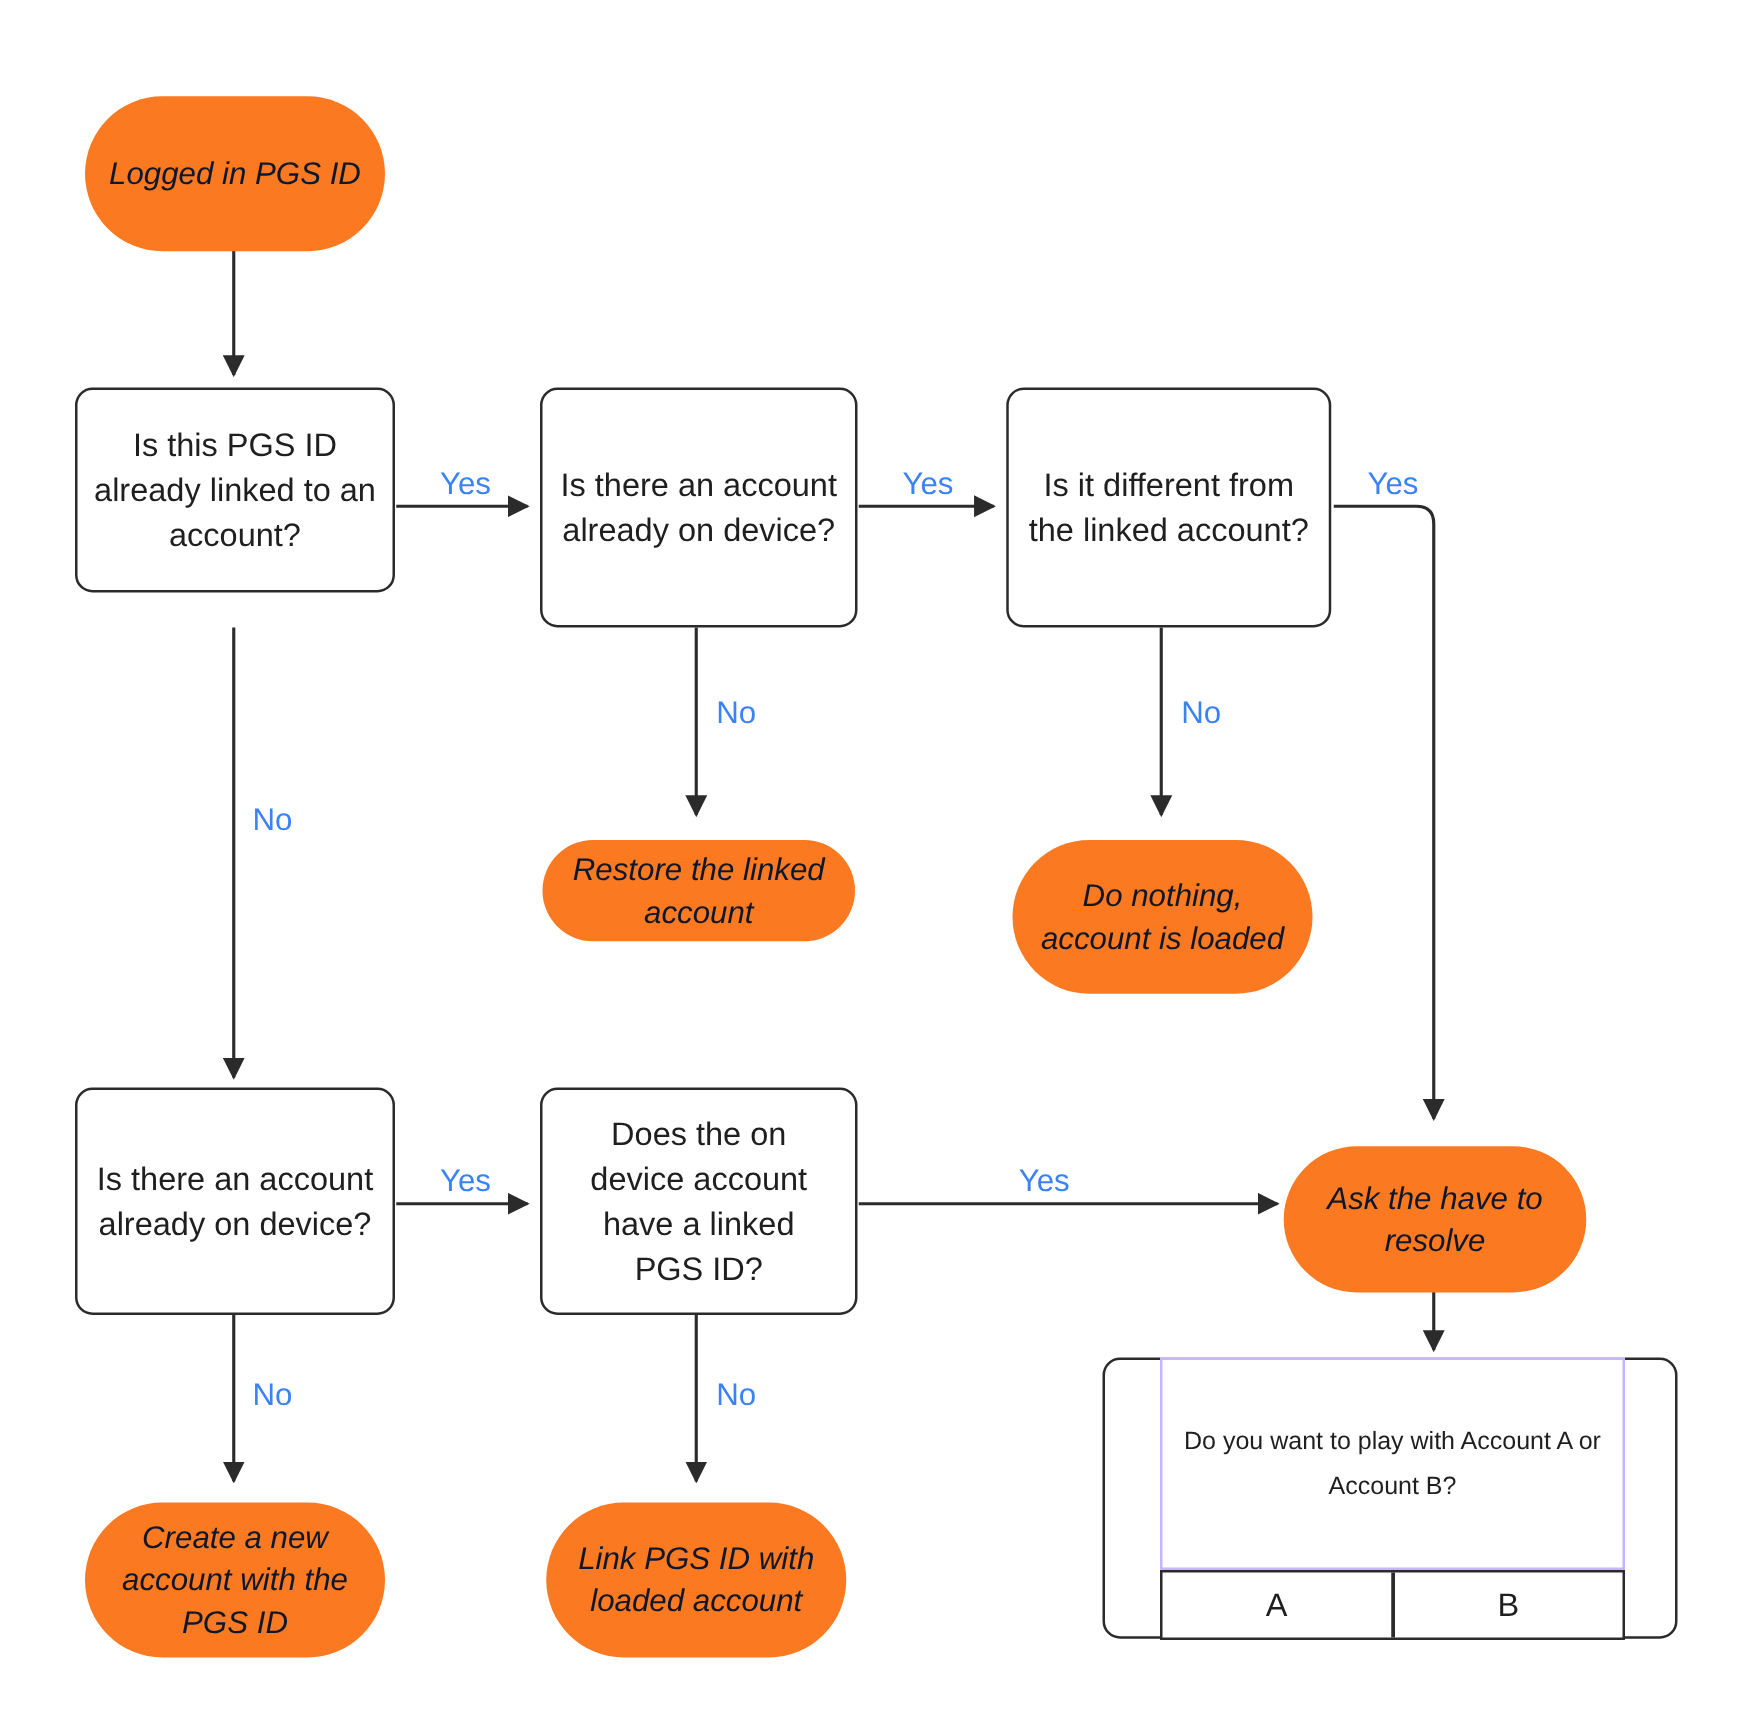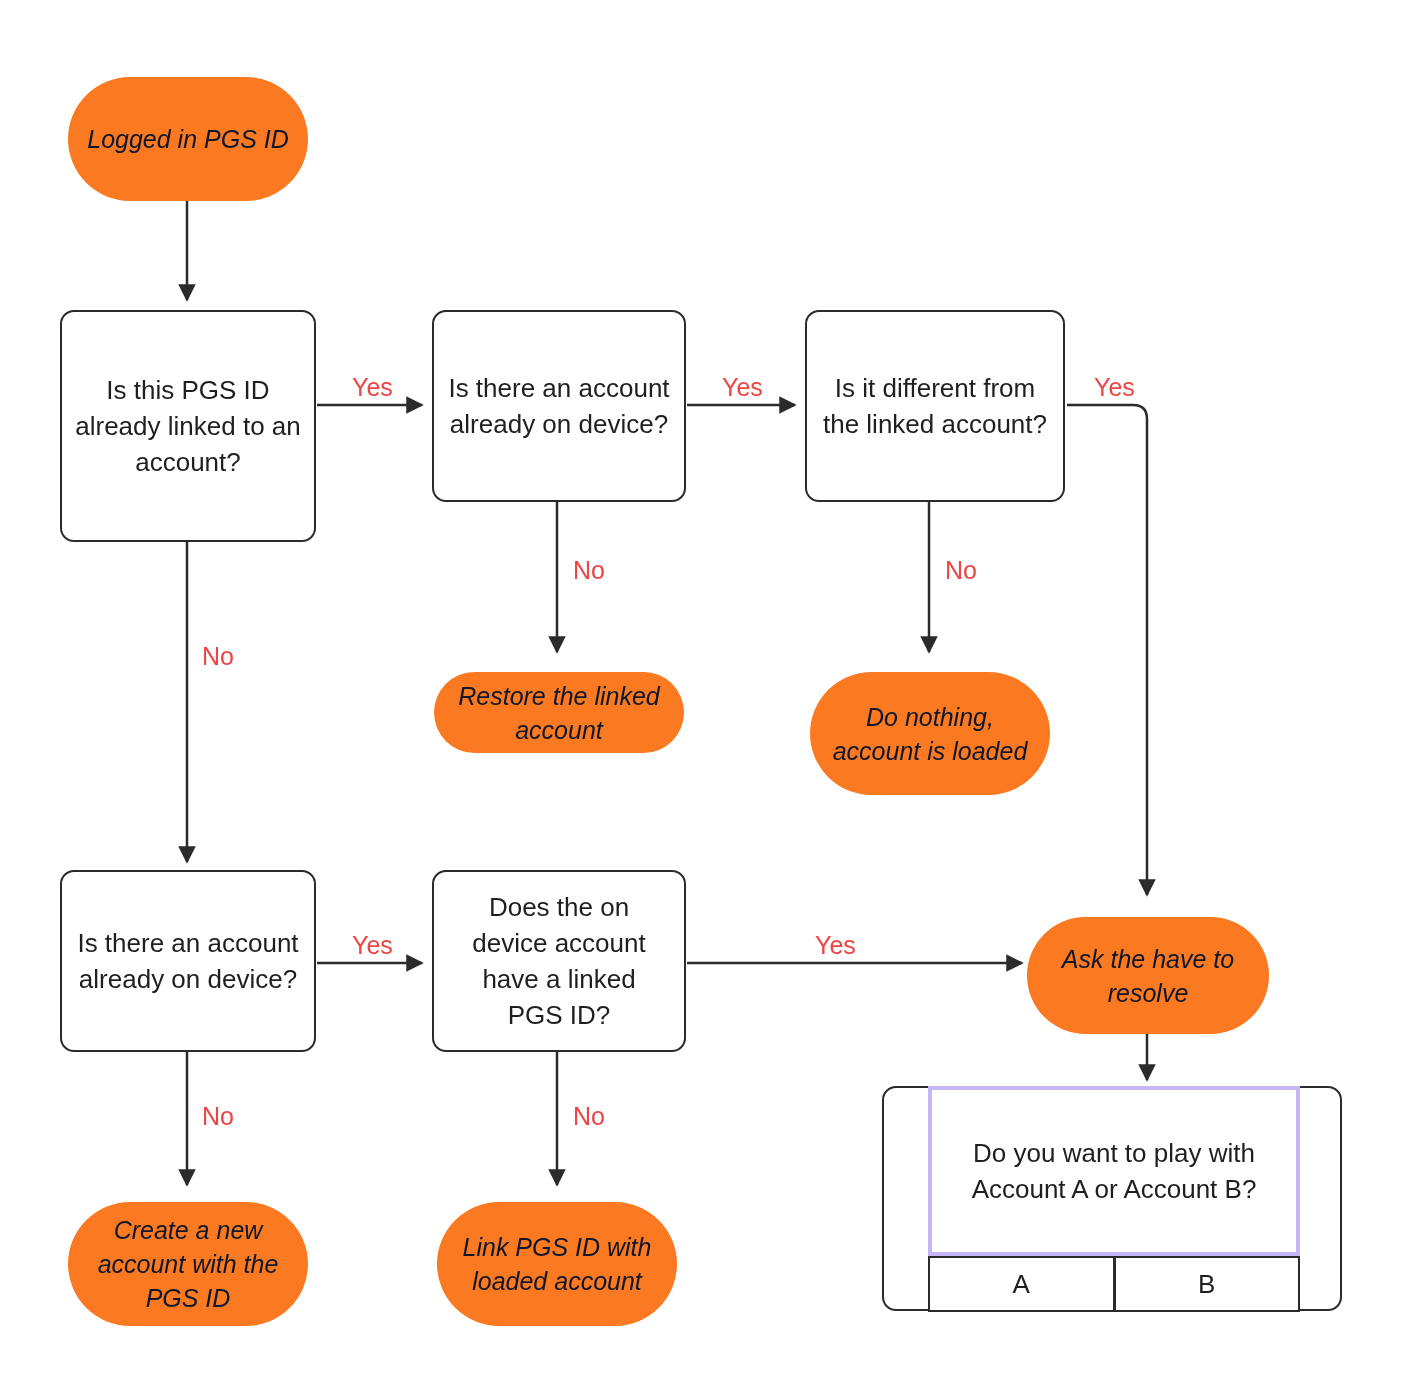--- a/index.html
+++ b/index.html
@@ -47,42 +47,42 @@
     border-radius: 999px;
     color: #0f172a;
     font-size: 25px;
     line-height: 34px;
     font-style: italic;
     margin-top: 12px;
   }
   .edge-label {
     position: absolute;
     font-size: 25px;
-    color: #ef4444;
+    color: #3b82f6;
     white-space: pre;
     line-height: 1;
   }
   
   .dialog-outer {
     position: absolute;
     box-sizing: border-box;
     border: 2px solid #2b2b2b;
     border-radius: 14px;
     background: #ffffff;
   }
   .dialog-inner {
     position: absolute;
     box-sizing: border-box;
-    border: 4px solid #c4b5fd;
+    border: 2px solid #c4b5fd;
     background: #ffffff;
     display: flex;
     align-items: center;
     justify-content: center;
     text-align: center;
-    font-size: 26px;
+    font-size: 20px;
     line-height: 36px;
     color: #1f1f1f;
   }
   .dialog-buttons {
     position: absolute;
     box-sizing: border-box;
     border: 2px solid #2b2b2b;
     display: flex;
     background: #ffffff;
   }
@@ -135,21 +135,21 @@
       <path d="M 557 1052 L 557 1185" marker-end="url(#arrow)"></path>
 
       <path d="M 1147 1022 L 1147 1080" marker-end="url(#arrow)"></path>
     </g>
   </svg>
 
   <div class="node terminal" style="left:68px; top:65px; width:240px; height:124px;">
     <span>Logged in PGS ID</span>
   </div>
 
-  <div class="node decision" style="left:60px; top:310px; width:256px; height:232px; padding:0 12px;">
+  <div class="node decision" style="left:60px; top:310px; width:256px; height:164px; padding:0 12px;">
     <span>Is this PGS ID already linked to an account?</span>
   </div>
 
   <div class="node decision" style="left:432px; top:310px; width:254px; height:192px; padding:0 12px;">
     <span>Is there an account already on device?</span>
   </div>
 
   <div class="node decision" style="left:805px; top:310px; width:260px; height:192px; padding:0 10px;">
     <span>Is it different from the linked account?</span>
   </div>

